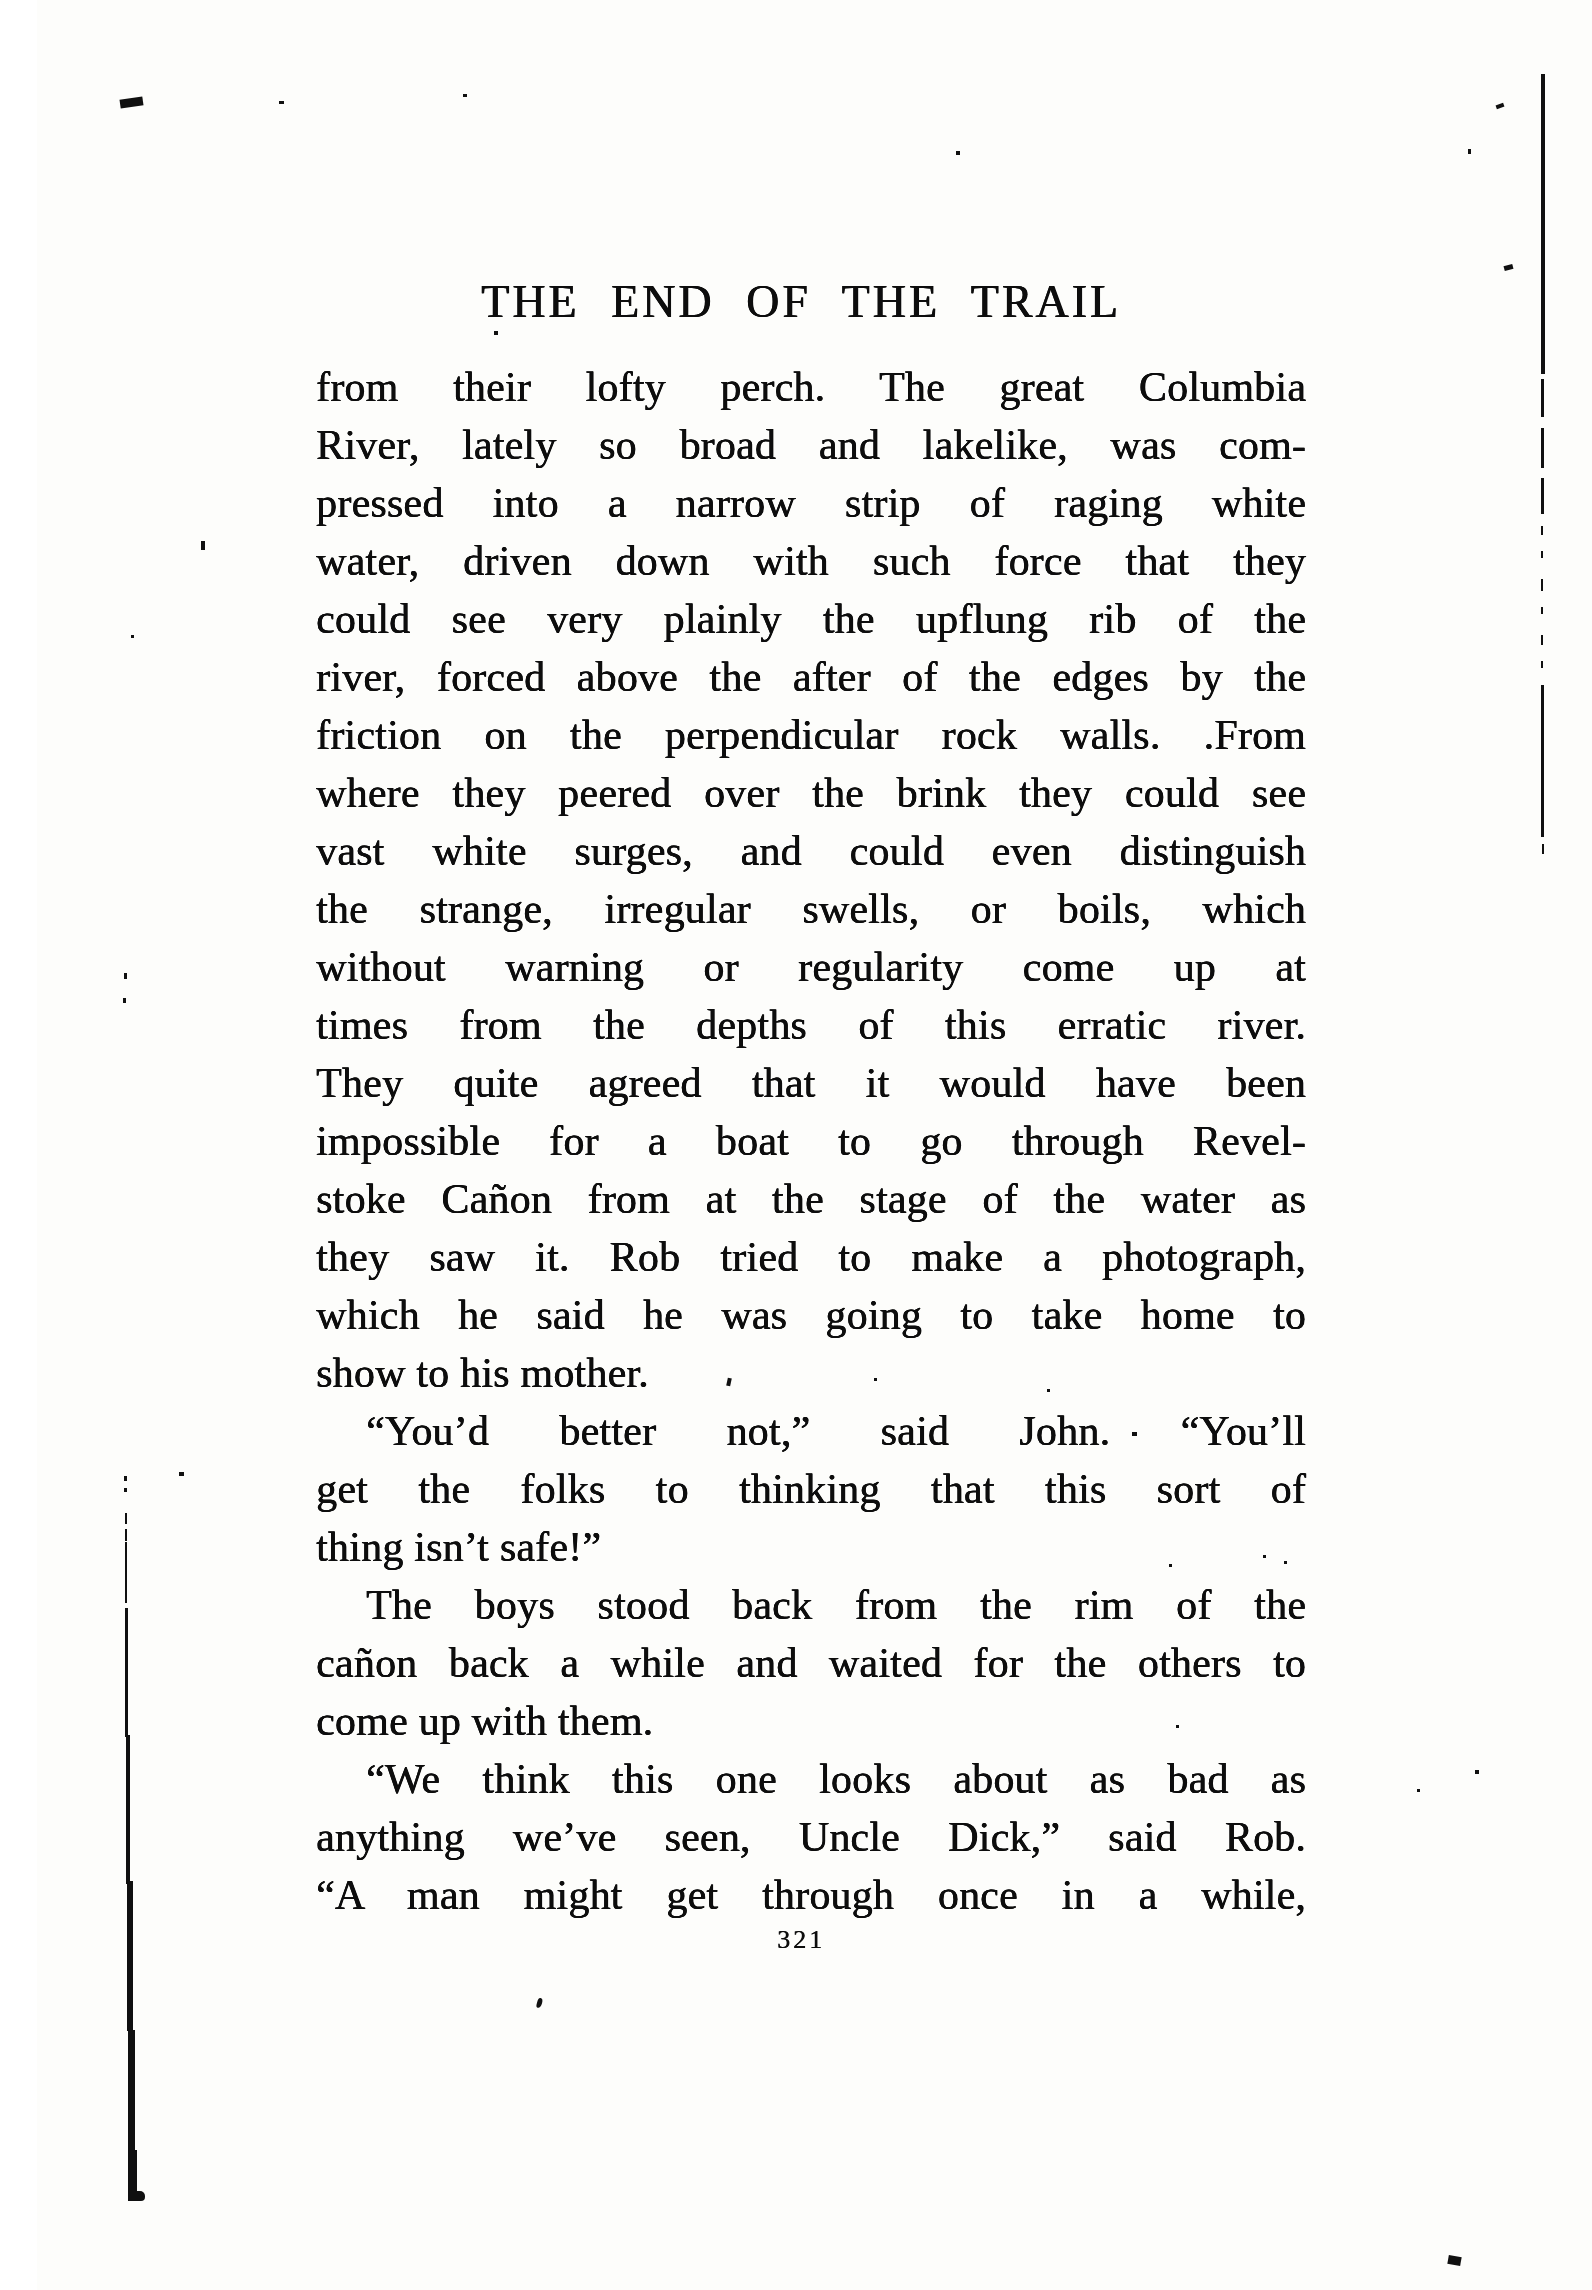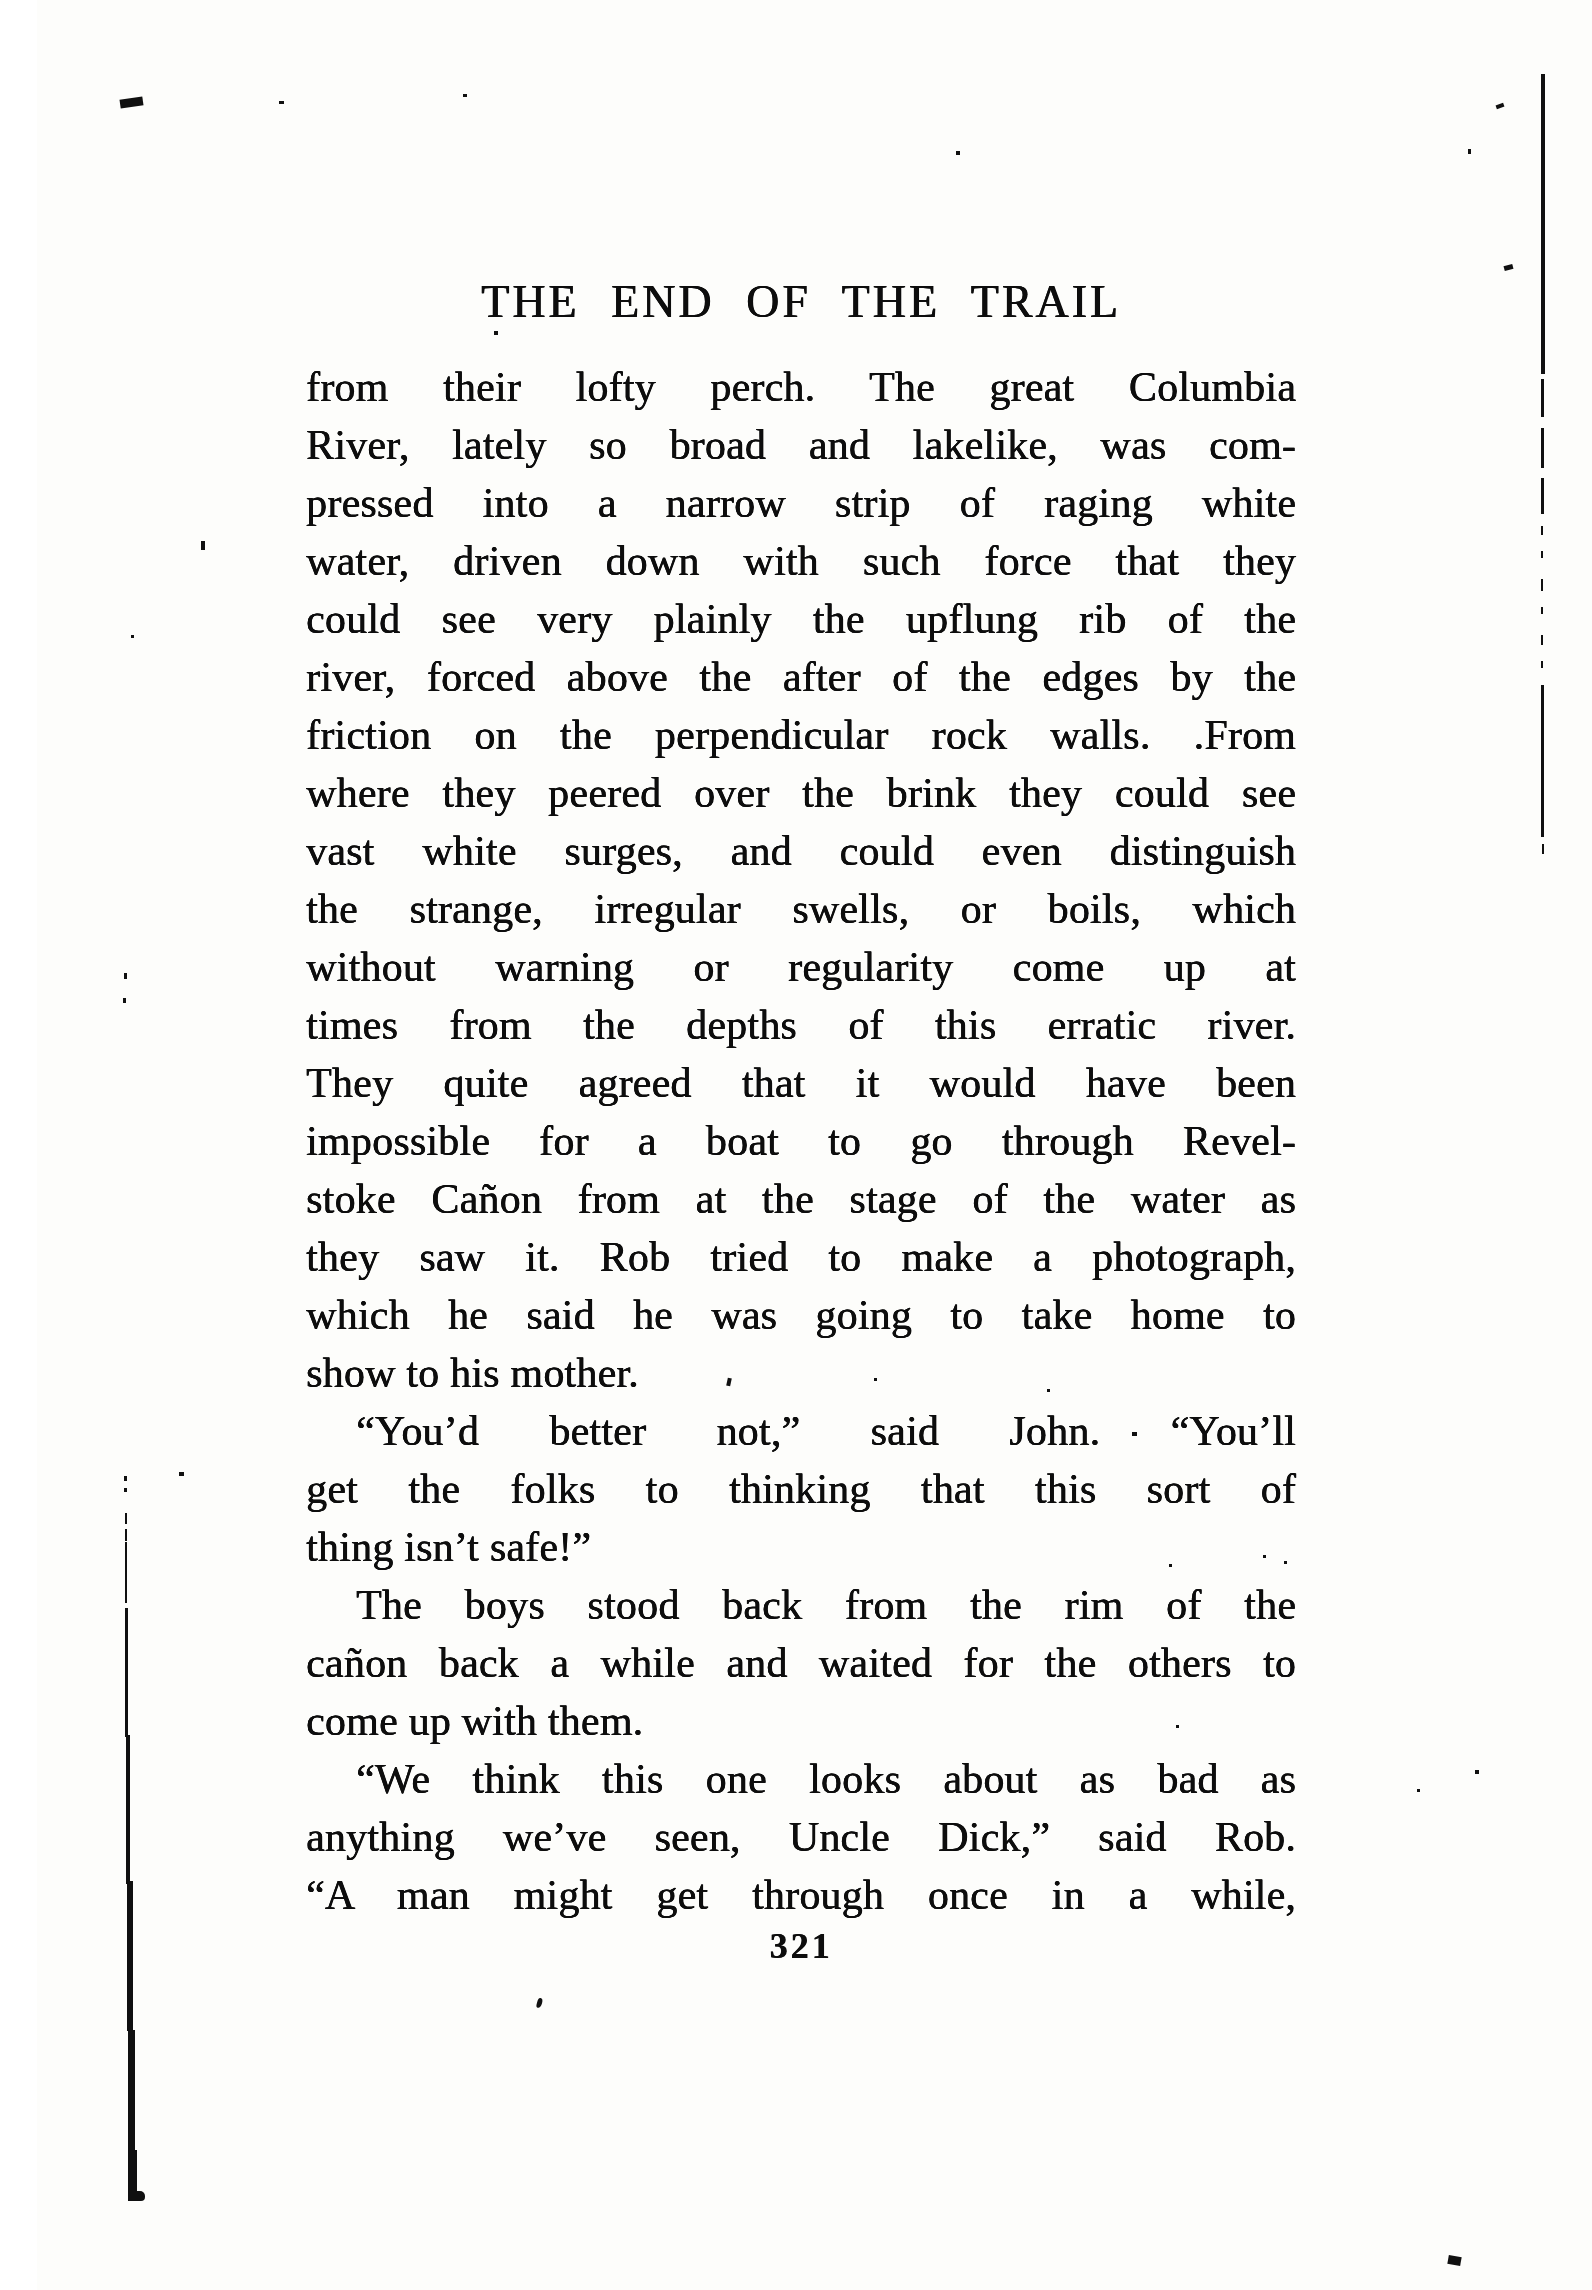--- a/index.html
+++ b/index.html
@@ -21,21 +21,21 @@
     text-align: center;
     font-size: 46px;
     line-height: 46px;
     letter-spacing: 3px;
     word-spacing: 17px;
     white-space: nowrap;
     text-shadow: 0.6px 0 currentColor, 0 0.4px currentColor;
   }
   .text-block {
     position: absolute;
-    left: 269px;
+    left: 279px;
     top: 358px;
     width: 990px;
   }
   .line {
     height: 58px;
     line-height: 58px;
     font-size: 42px;
     letter-spacing: 0.2px;
     white-space: nowrap;
     text-align: justify;
@@ -44,22 +44,22 @@
     overflow: visible;
   }
   .line.noj { text-align-last: left; white-space: normal; }
   .line.ind { text-indent: 50px; }
   .page-number {
     position: absolute;
     left: 269px;
     top: 1925px;
     width: 990px;
     text-align: center;
-    font-size: 36px;
-    font-weight: bold;
+    font-size: 26px;
+    font-weight: normal;
     letter-spacing: 3px;
     text-shadow: 0.5px 0 currentColor;
   }
   #artifact-layer { position: absolute; inset: 0; }
   .artifact {
     position: absolute;
     background: #101010;
   }
 </style>
 </head>

